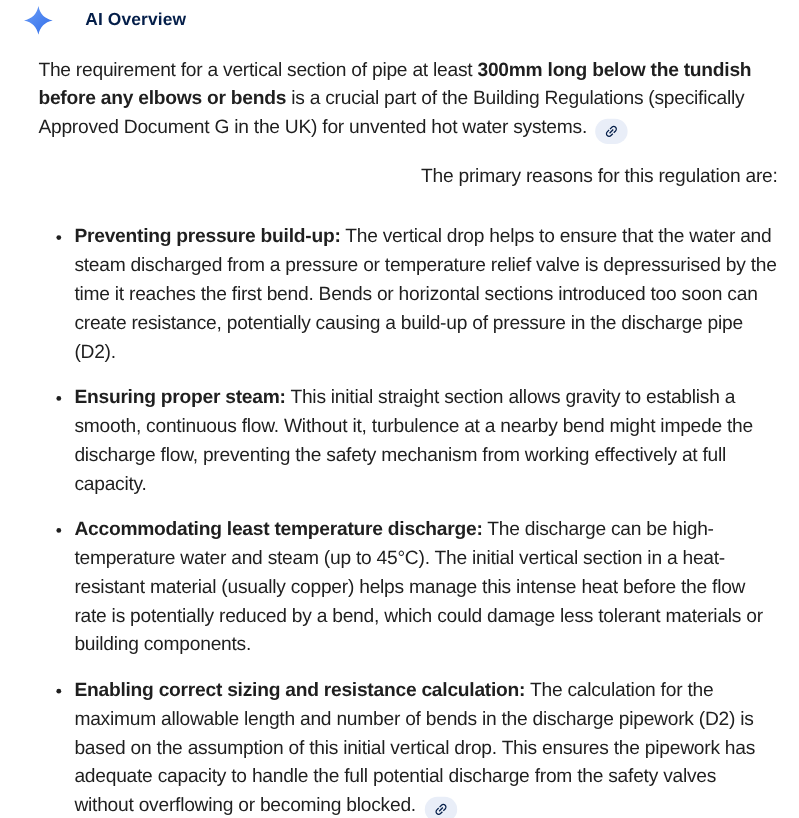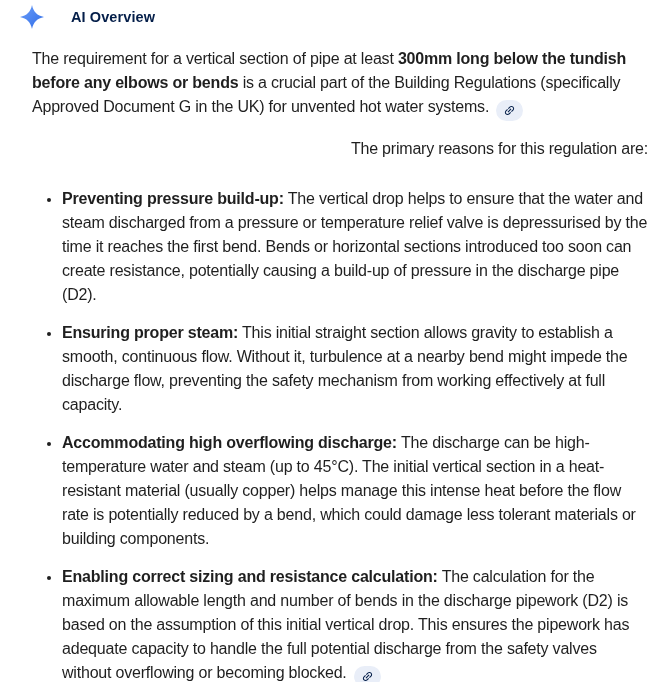--- a/index.html
+++ b/index.html
@@ -101,21 +101,21 @@
             <path d="M3.9 12c0-1.71 1.39-3.1 3.1-3.1h4V7H7c-2.76 0-5 2.24-5 5s2.24 5 5 5h4v-1.9H7c-1.71 0-3.1-1.39-3.1-3.1zM8 13h8v-2H8v2zm9-6h-4v1.9h4c1.71 0 3.1 1.39 3.1 3.1s-1.39 3.1-3.1 3.1h-4V17h4c2.76 0 5-2.24 5-5s-2.24-5-5-5z"></path>
           </g>
         </svg>
       </button></p>
 
   <p class="lead body-text">The primary reasons for this regulation are:</p>
 
   <ul class="bullets body-text">
     <li><b>Preventing pressure build-up:</b><span> The vertical drop helps to ensure that the water and steam discharged from a pressure or temperature relief valve is depressurised by the time it reaches the first bend. Bends or horizontal sections introduced too soon can create resistance, potentially causing a build-up of pressure in the discharge pipe (D2).</span></li>
     <li><b>Ensuring proper steam:</b><span> This initial straight section allows gravity to establish a smooth, continuous flow. Without it, turbulence at a nearby bend might impede the discharge flow, preventing the safety mechanism from working effectively at full capacity.</span></li>
-    <li><b>Accommodating high overflowing discharge:</b><span> The discharge can be high-temperature water and steam (up to 45°C). The initial vertical section in a heat-resistant material (usually copper) helps manage this intense heat before the flow rate is potentially reduced by a bend, which could damage less tolerant materials or building components.</span></li>
+    <li><b>Accommodating least temperature discharge:</b><span> The discharge can be high-temperature water and steam (up to 45°C). The initial vertical section in a heat-resistant material (usually copper) helps manage this intense heat before the flow rate is potentially reduced by a bend, which could damage less tolerant materials or building components.</span></li>
     <li><b>Enabling correct sizing and resistance calculation:</b><span> The calculation for the maximum allowable length and number of bends in the discharge pipework (D2) is based on the assumption of this initial vertical drop. This ensures the pipework has adequate capacity to handle the full potential discharge from the safety valves without overflowing or becoming blocked.</span><button class="chip" aria-label="View source">
           <svg viewBox="0 0 24 24">
             <g transform="rotate(-45 12 12)">
               <path d="M3.9 12c0-1.71 1.39-3.1 3.1-3.1h4V7H7c-2.76 0-5 2.24-5 5s2.24 5 5 5h4v-1.9H7c-1.71 0-3.1-1.39-3.1-3.1zM8 13h8v-2H8v2zm9-6h-4v1.9h4c1.71 0 3.1 1.39 3.1 3.1s-1.39 3.1-3.1 3.1h-4V17h4c2.76 0 5-2.24 5-5s-2.24-5-5-5z"></path>
             </g>
           </svg>
         </button></li>
   </ul>
 
 </div>

